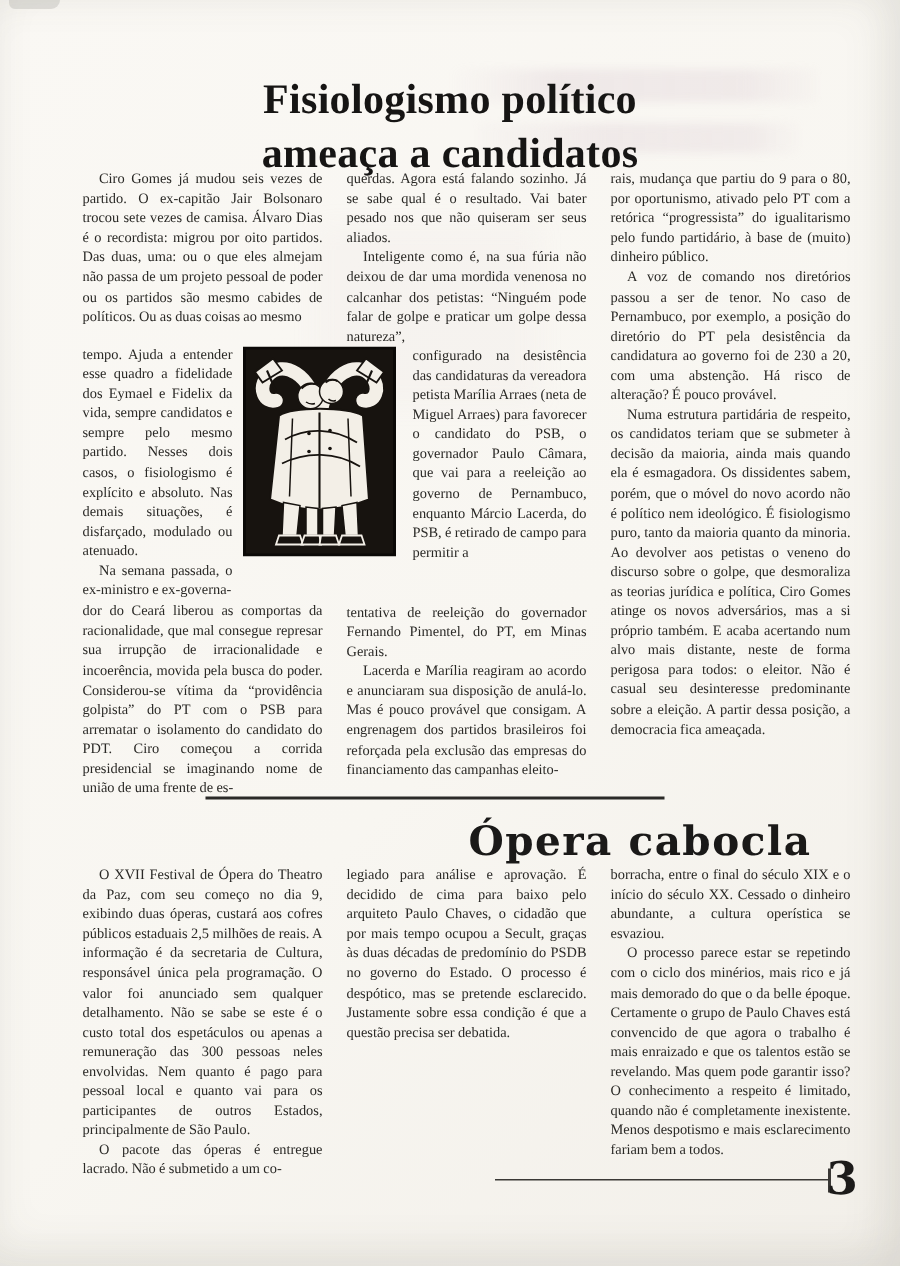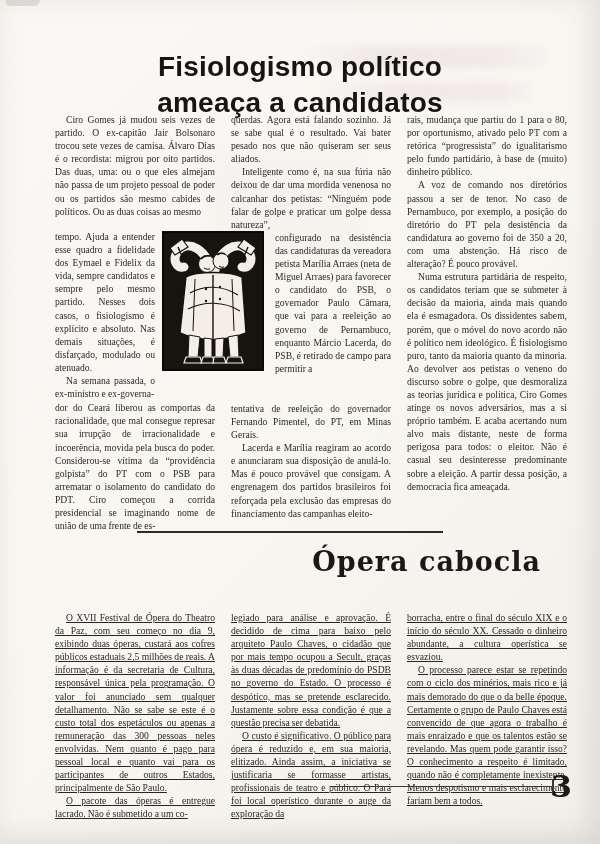--- a/index.html
+++ b/index.html
@@ -17,27 +17,27 @@
   .smudge{position:absolute;left:6px;top:0;width:34px;height:6px;background:#4a463f;opacity:.14;border-radius:0 0 6px 4px;}
   .ghost{position:absolute;filter:blur(3px);opacity:.5;pointer-events:none;}
   .g1{left:300px;top:46px;width:245px;height:22px;background:linear-gradient(90deg,rgba(214,196,206,.0),rgba(214,196,206,.55) 30%,rgba(214,196,206,.5) 80%,rgba(214,196,206,.1));}
   .g2{left:318px;top:82px;width:215px;height:20px;background:linear-gradient(90deg,rgba(214,196,206,.08),rgba(214,196,206,.5) 40%,rgba(214,196,206,.45) 85%,rgba(214,196,206,.05));}
   .g3{left:210px;top:150px;width:150px;height:120px;background:rgba(220,205,212,.18);filter:blur(8px);}
 
   
   .a1-title{
     position:absolute;left:45px;top:30px;width:510px;
     text-align:center;
-    font-family:Liberation Sans, sans-serif;
+    font-family:Liberation Serif, serif;
     font-size:28px;line-height:36px;color:#161514;
     letter-spacing:.2px;
   }
   .cols{position:absolute;left:55px;width:512px;display:flex;gap:16px;}
   .a1-cols{top:113px;}
-  .a2-cols{top:611px;text-decoration:underline;}
+  .a2-cols{top:577px;}
   .col{width:160px;flex:0 0 160px;}
   .col p{
     margin:0;
     font-size:9.6px;line-height:13.1px;
     text-align:justify;
     hyphens:auto;-webkit-hyphens:auto;
     word-spacing:-0.2px;
     color:#2a2926;
   }
   .col p.indent{text-indent:11px;}
@@ -106,22 +106,22 @@
         <p class="indent">Inteligente como é, na sua fúria não deixou de dar uma mordida venenosa no calcanhar dos petistas: “Ninguém pode falar de golpe e praticar um golpe dessa natureza”,</p>
       </div>
       <div class="narrow-right">
         <p>configurado na desistência das candidaturas da vereadora petista Marília Arraes (neta de Miguel Arraes) para favorecer o candidato do PSB, o governador Paulo Câmara, que vai para a reeleição ao governo de Pernambuco, enquanto Márcio Lacerda, do PSB, é retirado de campo para permitir a</p>
       </div>
       <p>tentativa de reeleição do governador Fernando Pimentel, do PT, em Minas Gerais.</p>
       <p class="indent">Lacerda e Marília reagiram ao acordo e anunciaram sua disposição de anulá-lo. Mas é pouco provável que consigam. A engrenagem dos partidos brasileiros foi reforçada pela exclusão das empresas do financiamento das campanhas eleito-</p>
     </div>
 
     <div class="col">
-      <p>rais, mudança que partiu do 1 para o 80, por oportunismo, ativado pelo PT com a retórica “progressista” do igualitarismo pelo fundo partidário, à base de (muito) dinheiro público.</p>
-      <p class="indent">A voz de comando nos diretórios passou a ser de tenor. No caso de Pernambuco, por exemplo, a posição do diretório do PT pela desistência da candidatura ao governo foi de 350 a 20, com uma abstenção. Há risco de alteração? É pouco provável.</p>
+      <p>rais, mudança que partiu do 9 para o 80, por oportunismo, ativado pelo PT com a retórica “progressista” do igualitarismo pelo fundo partidário, à base de (muito) dinheiro público.</p>
+      <p class="indent">A voz de comando nos diretórios passou a ser de tenor. No caso de Pernambuco, por exemplo, a posição do diretório do PT pela desistência da candidatura ao governo foi de 230 a 20, com uma abstenção. Há risco de alteração? É pouco provável.</p>
       <p class="indent">Numa estrutura partidária de respeito, os candidatos teriam que se submeter à decisão da maioria, ainda mais quando ela é esmagadora. Os dissidentes sabem, porém, que o móvel do novo acordo não é político nem ideológico. É fisiologismo puro, tanto da maioria quanto da minoria. Ao devolver aos petistas o veneno do discurso sobre o golpe, que desmoraliza as teorias jurídica e política, Ciro Gomes atinge os novos adversários, mas a si próprio também. E acaba acertando num alvo mais distante, neste de forma perigosa para todos: o eleitor. Não é casual seu desinteresse predominante sobre a eleição. A partir dessa posição, a democracia fica ameaçada.</p>
     </div>
   </section>
 
   <div class="illus">
     <svg viewBox="0 0 102 140" xmlns="http://www.w3.org/2000/svg">
       <rect x="1" y="1" width="100" height="138" fill="#17130f" stroke="#0b0907" stroke-width="2"></rect>
 
       <path d="M50 44 C46 18 26 8 16 20 C10 28 14 38 22 36" fill="none" stroke="#f3efe7" stroke-width="9" stroke-linecap="round"></path>
       <path d="M52 44 C56 18 76 8 86 20 C92 28 88 38 80 36" fill="none" stroke="#f3efe7" stroke-width="9" stroke-linecap="round"></path>
@@ -160,21 +160,20 @@
   <div class="a2-rule"></div>
   <h2 class="a2-title">Ópera cabocla</h2>
 
   <section class="cols a2-cols">
     <div class="col">
       <p class="indent">O XVII Festival de Ópera do Theatro da Paz, com seu começo no dia 9, exibindo duas óperas, custará aos cofres públicos estaduais 2,5 milhões de reais. A informação é da secretaria de Cultura, responsável única pela programação. O valor foi anunciado sem qualquer detalhamento. Não se sabe se este é o custo total dos espetáculos ou apenas a remuneração das 300 pessoas neles envolvidas. Nem quanto é pago para pessoal local e quanto vai para os participantes de outros Estados, principalmente de São Paulo.</p>
       <p class="indent">O pacote das óperas é entregue lacrado. Não é submetido a um co-</p>
     </div>
     <div class="col">
       <p>legiado para análise e aprovação. É decidido de cima para baixo pelo arquiteto Paulo Chaves, o cidadão que por mais tempo ocupou a Secult, graças às duas décadas de predomínio do PSDB no governo do Estado. O processo é despótico, mas se pretende esclarecido. Justamente sobre essa condição é que a questão precisa ser debatida.</p>
-      <p class="indent">O custo é significativo. O público para ópera é reduzido e, em sua maioria, elitizado. Ainda assim, a iniciativa se justificaria se formasse artistas, profissionais de teatro e público. O Pará foi local operístico durante o auge da exploração da</p>
     </div>
     <div class="col">
       <p>borracha, entre o final do século XIX e o início do século XX. Cessado o dinheiro abundante, a cultura operística se esvaziou.</p>
       <p class="indent">O processo parece estar se repetindo com o ciclo dos minérios, mais rico e já mais demorado do que o da belle époque. Certamente o grupo de Paulo Chaves está convencido de que agora o trabalho é mais enraizado e que os talentos estão se revelando. Mas quem pode garantir isso? O conhecimento a respeito é limitado, quando não é completamente inexistente. Menos despotismo e mais esclarecimento fariam bem a todos.</p>
     </div>
   </section>
 
   <div class="f-rule"></div>
   <div class="f-tick"></div>
   <div class="f-page">3</div>

